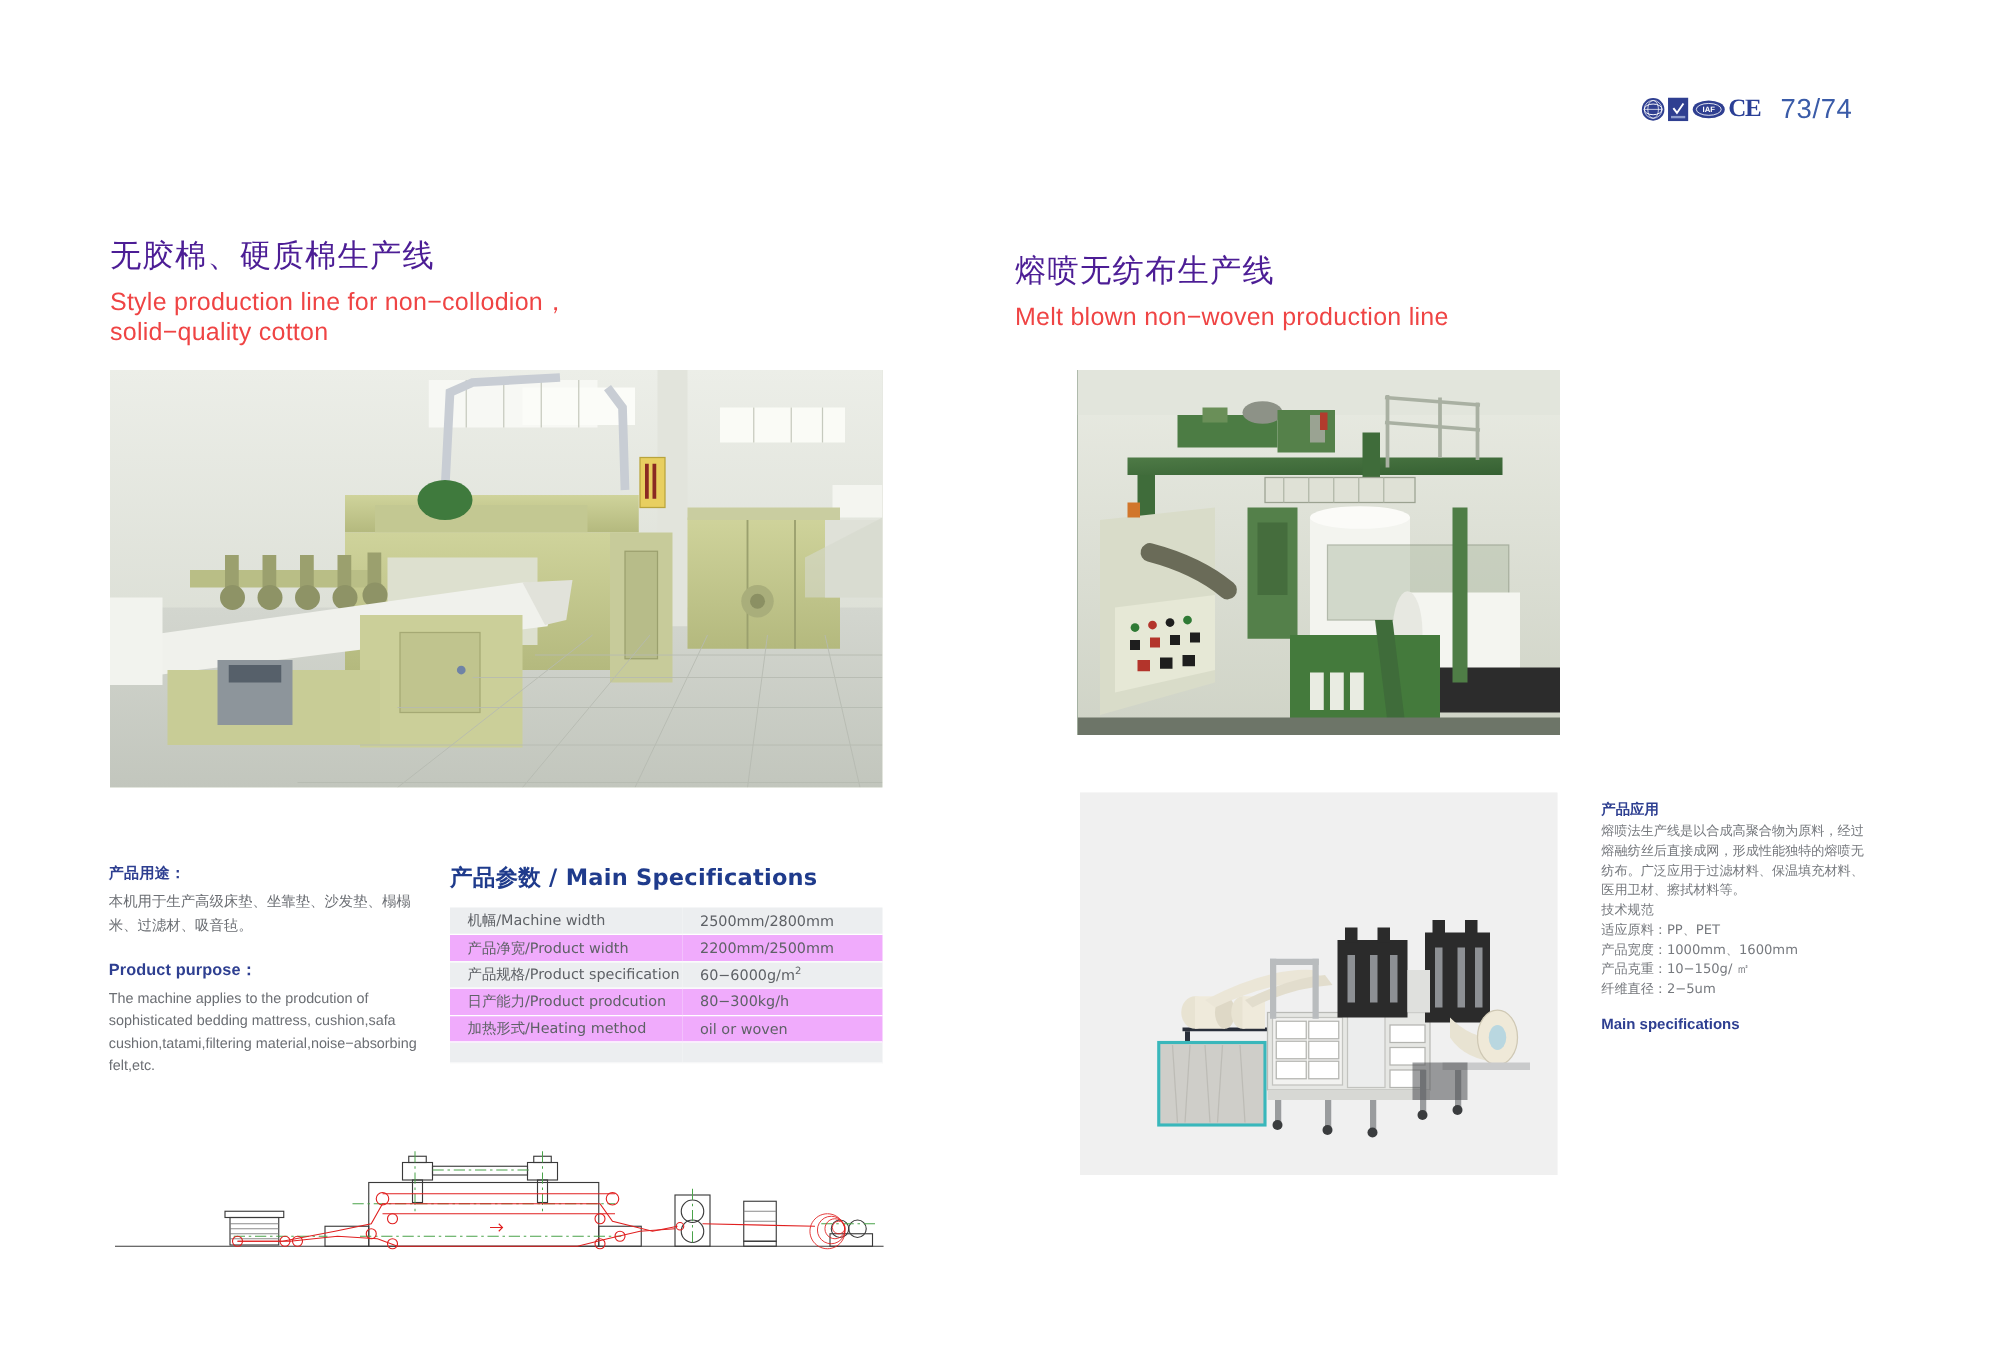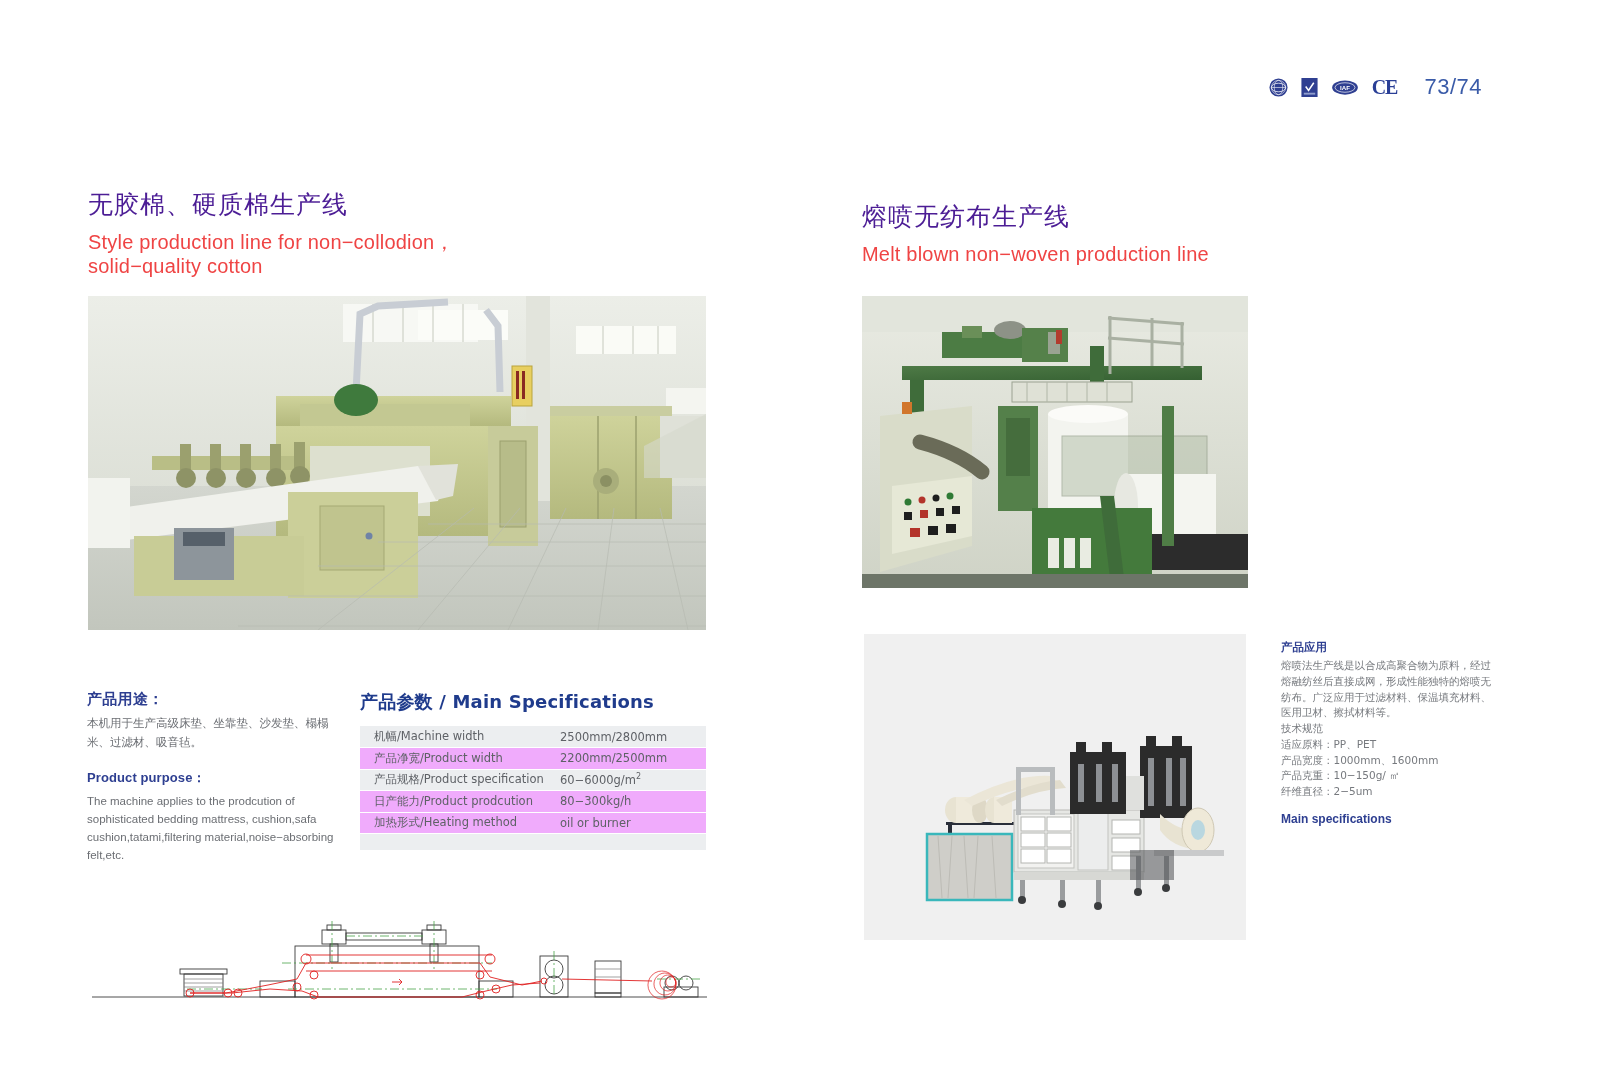--- a/index.html
+++ b/index.html
@@ -11,21 +11,21 @@
   }
   #page {
     position: relative;
     width: 1600px; height: 1092px;
     background: #ffffff;
   }
 
   
   .header-bar {
     position: absolute; top: 74px; right: 118px;
-    display: flex; align-items: center; gap: 13px;
+    display: flex; align-items: center; gap: 2px;
   }
   .cert-logo { display: block; }
   .ce-mark {
     font-family: "Liberation Serif", "DejaVu Serif", serif;
     font-weight: bold; font-size: 20px; letter-spacing: -1px;
     color: #2a3f96; line-height: 1;
   }
   .page-num {
     margin-left: 14px;
     font-size: 22px; letter-spacing: 0.5px;
@@ -50,21 +50,21 @@
   .photo-left {
     position: absolute; left: 88px; top: 296px;
     width: 618px; height: 334px;
     overflow: hidden; background: #cfd3c6;
   }
 
   .left-text-block {
     position: absolute; left: 87px; top: 690px; width: 262px;
   }
   .sec-head-cn {
-    font-size: 15px; color: #2e3f91; font-weight: bold;
+    font-size: 12px; color: #2e3f91; font-weight: bold;
     font-family: "DejaVu Sans", "Liberation Sans", sans-serif;
     margin-bottom: 5px; letter-spacing: 0.3px;
   }
   .sec-head-en {
     font-size: 13px; color: #2e3f91; font-weight: bold;
     margin-bottom: 5px; letter-spacing: 0.1px;
   }
   .body-cn {
     font-size: 11.5px; color: #6b6e73; line-height: 1.65;
     font-family: "DejaVu Sans", "Liberation Sans", sans-serif;
@@ -95,21 +95,21 @@
   table.spec tr.tail td { background: #eceef0; height: 17px; }
   sup.sup { font-size: 8px; vertical-align: super; }
 
   
   .diagram {
     position: absolute; left: 92px; top: 893px;
     width: 615px; height: 112px;
   }
 
   
-  .right-title { position: absolute; left: 862px; top: 200px; width: 620px; }
+  .right-title { position: absolute; left: 812px; top: 200px; width: 620px; }
   .right-title .hd-cn { margin-bottom: 9px; }
 
   .photo-right-top {
     position: absolute; left: 862px; top: 296px;
     width: 386px; height: 292px;
     overflow: hidden; background: #3f5a3a;
   }
   .photo-right-bottom {
     position: absolute; left: 864px; top: 634px;
     width: 382px; height: 306px;
@@ -300,21 +300,21 @@
           <tr class="alt">
             <td class="k">产品规格/Product specification</td>
             <td>60−6000g/m<sup class="sup">2</sup></td>
           </tr>
           <tr class="plain">
             <td class="k">日产能力/Product prodcution</td>
             <td>80−300kg/h</td>
           </tr>
           <tr class="plain">
             <td class="k">加热形式/Heating method</td>
-            <td>oil or burner</td>
+            <td>oil or woven</td>
           </tr>
           <tr class="tail">
             <td class="k"></td>
             <td></td>
           </tr>
         </tbody>
     </table>
   </div>
 
   <div class="diagram">

